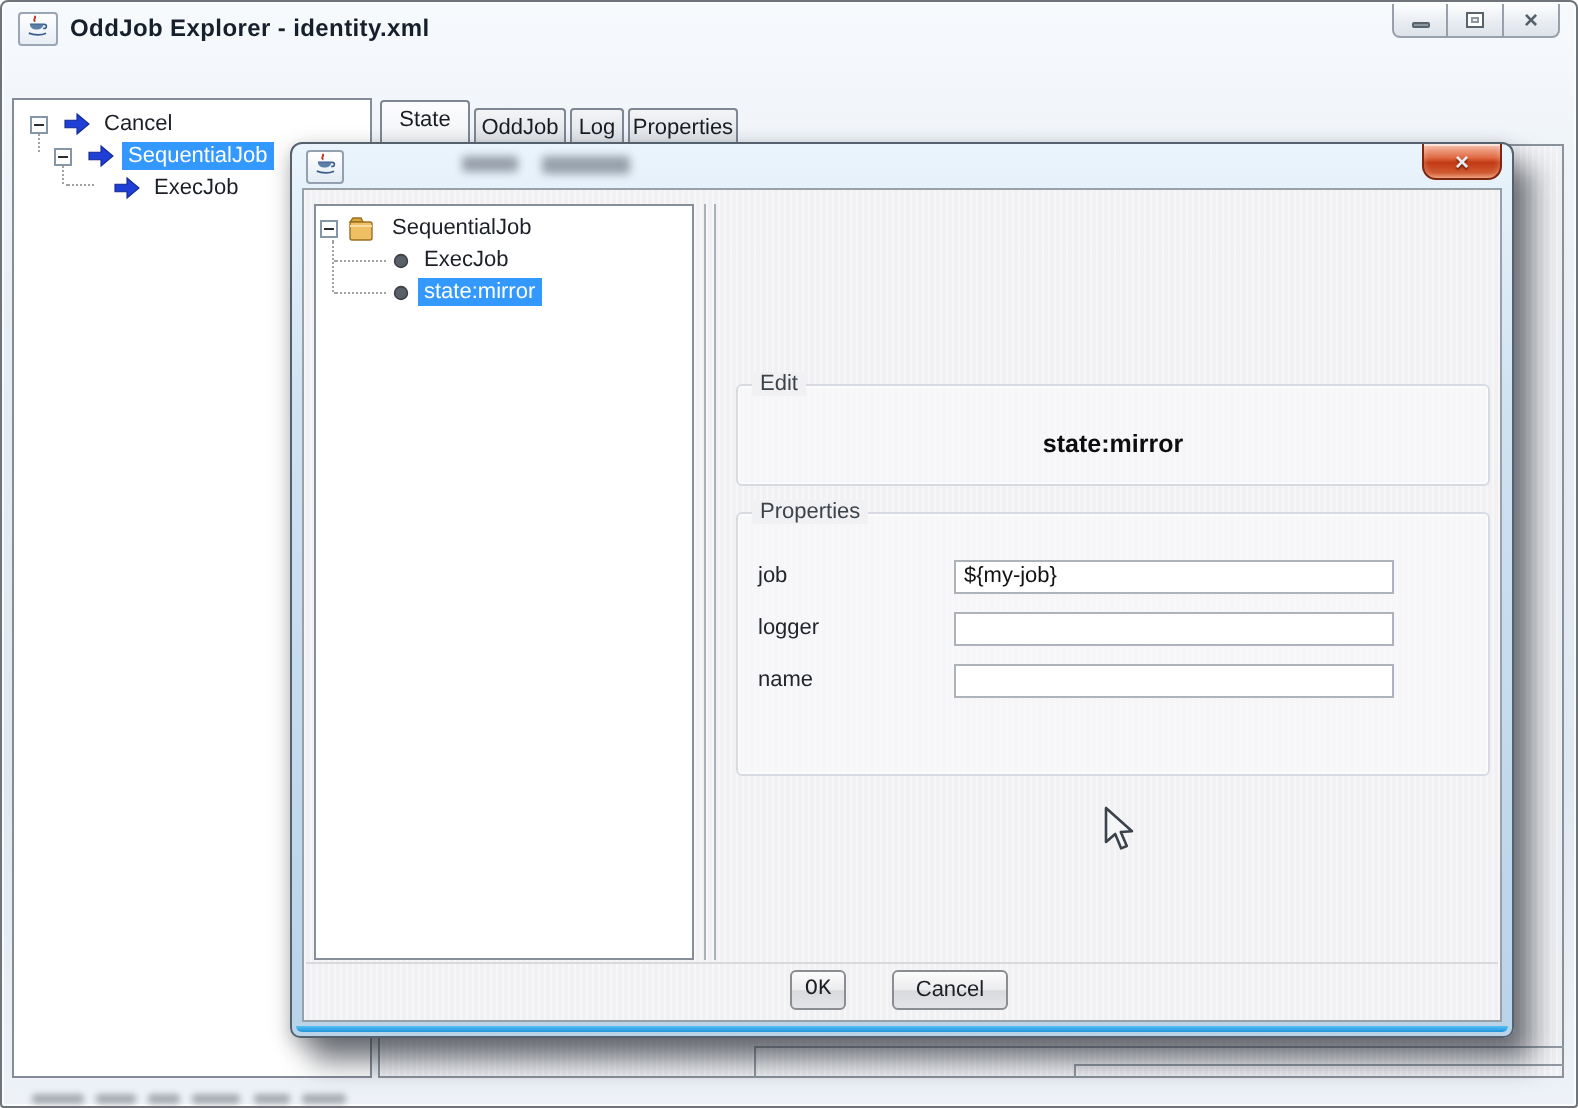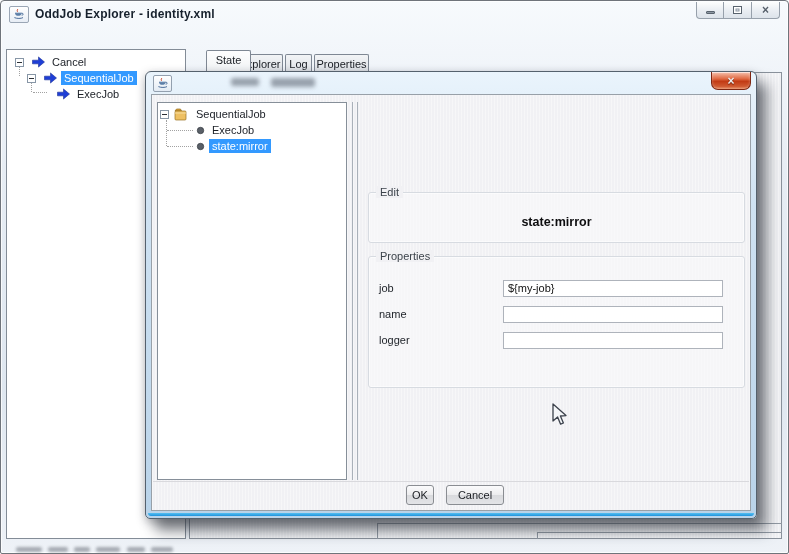--- a/index.html
+++ b/index.html
@@ -66,21 +66,21 @@
   .dotline-h { position:absolute; border-top:1px dotted #a2a2a2; }
 
   
   .tab {
     position:absolute; border:1px solid #7e8793; border-bottom:none;
     display:flex; align-items:flex-start; justify-content:center;
     padding-top:3px; color:#191d23;
     background:linear-gradient(#f2f4f6,#dde1e6);
     border-radius:2px 2px 0 0;
   }
-  .tab.active { background:linear-gradient(#fdfdfe,#f0f2f4); z-index:3;margin-left:16px; }
+  .tab.active { background:linear-gradient(#fdfdfe,#f0f2f4); z-index:3; }
 
   .tab-content-panel {
     position:absolute; left:188px; top:71px; width:593px; height:467px;
     border:1px solid #8a929c;
     background-color:#f0f1f4;
     background-image:repeating-linear-gradient(90deg, rgba(255,255,255,.45) 0 1px, rgba(0,0,0,0) 1px 3px);
   }
   .bg-line { position:absolute; background:#9199a3; }
 
   
@@ -137,35 +137,35 @@
   }
   .group-title {
     position:absolute; top:-7px; left:7px; background:#f1f1f4;
     padding:0 4px; color:#3c434b;
   }
   .type-value { position:absolute; left:0; right:0; top:22px; text-align:center; font-weight:bold; font-size:12.5px; color:#0d0d0f; }
   .prow { display:flex; align-items:center; height:26px; }
   .prow .plabel { width:108px; padding-left:10px; color:#22262c; }
   .prow input {
     width:220px; height:17px; border:1px solid #aeb3bb; background:#fff;
-    font-family:"Liberation Sans", sans-serif; font-size:11px; padding:4px 4px; color:#111;margin-left:26px;
+    font-family:"Liberation Sans", sans-serif; font-size:11px; padding:4px 4px; color:#111;
   }
   .dlg-btnbar {
     position:absolute; left:1px; right:1px; bottom:1px; height:28px;
     border-top:1px solid #d9d9dd;
     display:flex; align-items:center;
   }
   .dlg-btn {
     height:20px; border:1px solid #8a8d92; border-radius:3px;
     background:linear-gradient(#fbfbfc,#ececee 50%, #d9dadd 52%, #e3e4e7);
     font-family:"Liberation Sans", sans-serif; font-size:11px; color:#1c1f24;
     display:flex; align-items:center; justify-content:center;
     position:absolute; top:3px;
   }
-  .btn-ok { left:253px; width:28px; }
+  .btn-ok { left:242px; width:28px;font-family:Liberation Mono, monospace; }
   .btn-cancel { left:293px; width:58px; }
 
   .cursor { position:absolute; left:551px; top:403px; z-index:50; }
 </style>
 </head>
 <body>
 
 <div class="window-frame">
 
   <div class="titlebar">
@@ -237,21 +237,21 @@
           </svg>
       </span>
       <span class="tlabel" style="margin-left:3px;">ExecJob</span>
     </div>
   </div>
 
   <div class="tab active" style="left:189px; top:49px; width:45px; height:23px;">
     <span>State</span>
   </div>
   <div class="tab" style="left:236px; top:53px; width:46px; height:19px;">
-    <span>Explorer</span>
+    <span>OddJob</span>
   </div>
   <div class="tab" style="left:284px; top:53px; width:27px; height:19px;">
     <span>Log</span>
   </div>
   <div class="tab" style="left:313px; top:53px; width:55px; height:19px;">
     <span>Properties</span>
   </div>
 
   <div class="smudge" style="left:15px;  top:546px; width:26px; height:5px;"></div>
   <div class="smudge" style="left:47px;  top:546px; width:20px; height:5px;"></div>
@@ -330,25 +330,25 @@
     </div>
 
     <div class="groupbox" style="left:216px; top:161px; width:377px; height:132px;">
       <span class="group-title">Properties</span>
       <div style="position:absolute; left:0; right:0; top:18px;">
         <div class="prow">
           <span class="plabel">job</span>
           <input type="text" value="${my-job}" style="">
         </div>
         <div class="prow">
+          <span class="plabel">logger</span>
+          <input type="text" value="" style="">
+        </div>
+        <div class="prow">
           <span class="plabel">name</span>
-          <input type="text" value="" style="">
-        </div>
-        <div class="prow">
-          <span class="plabel">logger</span>
           <input type="text" value="" style="">
         </div>
       </div>
     </div>
 
     <div class="dlg-btnbar">
       <button class="dlg-btn btn-ok">OK</button>
       <button class="dlg-btn btn-cancel">Cancel</button>
     </div>
   </div>

